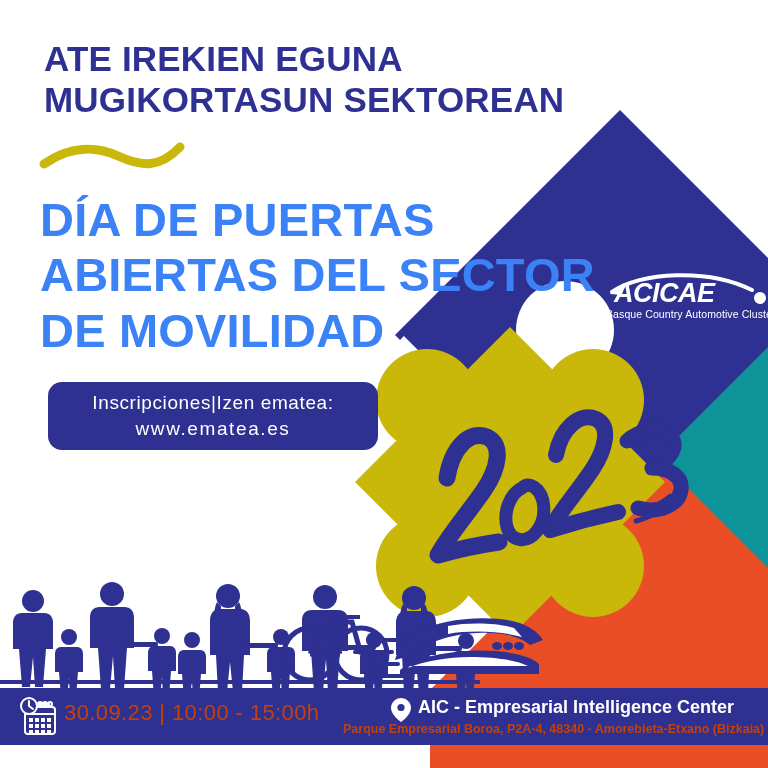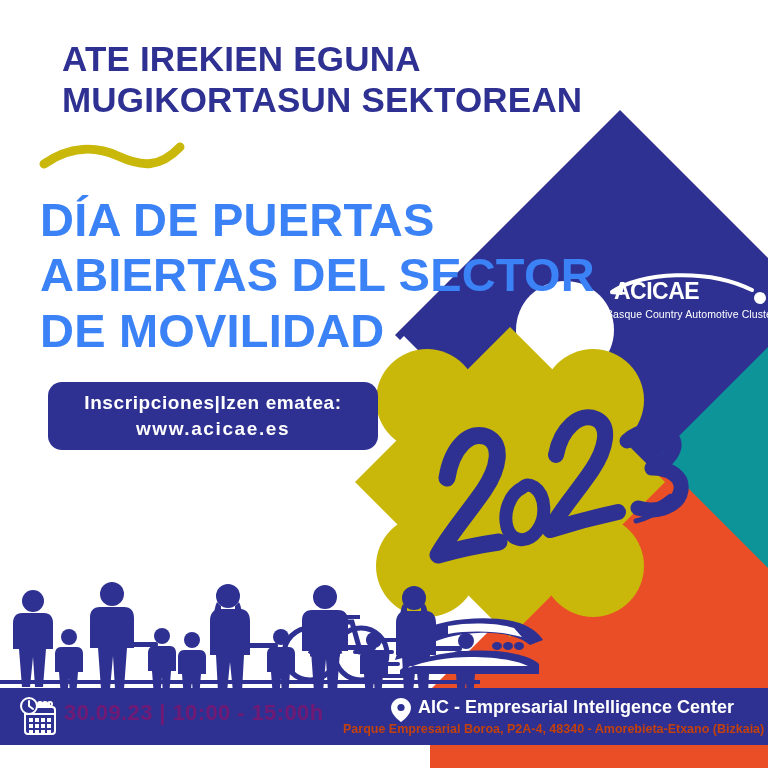--- a/index.html
+++ b/index.html
@@ -13,64 +13,63 @@
 
   
   .art{position:absolute;inset:0;width:768px;height:768px;}
 
   
   .headline-eu{
     position:absolute;left:44px;top:38px;
     color:#2E3191;font-weight:bold;
     font-size:35px;line-height:1.18;letter-spacing:.2px;
     white-space:pre-line;
-    margin-left:18px;
   }
   .headline-es{
     position:absolute;left:40px;top:192px;
     color:#3b82f6;font-weight:bold;
     font-size:47px;line-height:1.18;letter-spacing:.2px;
     white-space:pre-line;
   }
 
   
   .reg-box{
     position:absolute;left:48px;top:382px;
     width:330px;height:68px;
     background:#2E3191;border-radius:14px;
     display:flex;flex-direction:column;
     align-items:center;justify-content:center;
     box-sizing:border-box;
   }
   .reg-line{
-    color:#ffffff;font-weight:bold;font-size:19px;
+    color:#ffffff;font-weight:normal;font-size:19px;
     letter-spacing:.6px;line-height:1.35;white-space:nowrap;
   }
   .reg-line.url{letter-spacing:1.6px;}
 
   
   .logo{position:absolute;left:600px;top:264px;width:190px;height:62px;}
   .logo-word{
     position:absolute;left:14px;top:14px;
-    color:#ffffff;font-weight:bold;
-    font-size:23px;letter-spacing:-.5px;
+    color:#ffffff;font-weight:bold;font-style:italic;
+    font-size:27px;letter-spacing:-.5px;
   }
   .logo-tag{
     position:absolute;left:6px;top:44px;
     color:#ffffff;font-size:10.5px;letter-spacing:.1px;white-space:nowrap;
   }
 
   
   .bottom-bar{
     position:absolute;left:0;top:688px;width:768px;height:57px;
     background:#2E3191;
   }
   .date-text{
     position:absolute;left:64px;top:700px;
-    color:#701a75;font-weight:bold;font-size:22px;letter-spacing:.4px;
+    color:#c2410c;font-weight:normal;font-size:22px;letter-spacing:.4px;
     white-space:nowrap;
   }
   .venue-name{
     position:absolute;left:418px;top:697px;
     color:#ffffff;font-weight:bold;font-size:18px;white-space:nowrap;
   }
   .venue-addr{
     position:absolute;left:343px;top:722px;
     color:#c2410c;font-weight:bold;font-size:12.5px;white-space:nowrap;
   }
@@ -214,21 +213,21 @@
   </svg>
 
   <div class="headline-eu">ATE IREKIEN EGUNA
 MUGIKORTASUN SEKTOREAN</div>
   <div class="headline-es">DÍA DE PUERTAS
 ABIERTAS DEL SECTOR
 DE MOVILIDAD</div>
 
   <div class="reg-box">
     <div class="reg-line">Inscripciones|Izen ematea:</div>
-    <div class="reg-line url">www.acicae.es</div>
+    <div class="reg-line url">www.ematea.es</div>
   </div>
 
   <div class="logo">
     <svg width="190" height="62" viewBox="0 0 190 62" style="position:absolute;left:0;top:0;">
       <path d="M 12 28 C 40 8 108 4 152 26" stroke="#fff" stroke-width="4" fill="none" stroke-linecap="round"></path>
       <path d="M 10 30 L 24 21 L 22 31 Z" fill="#fff"></path>
       <circle cx="160" cy="34" r="6" fill="#fff"></circle>
     </svg>
     <div class="logo-word">ACICAE</div>
     <div class="logo-tag">Basque Country Automotive Cluster</div>

